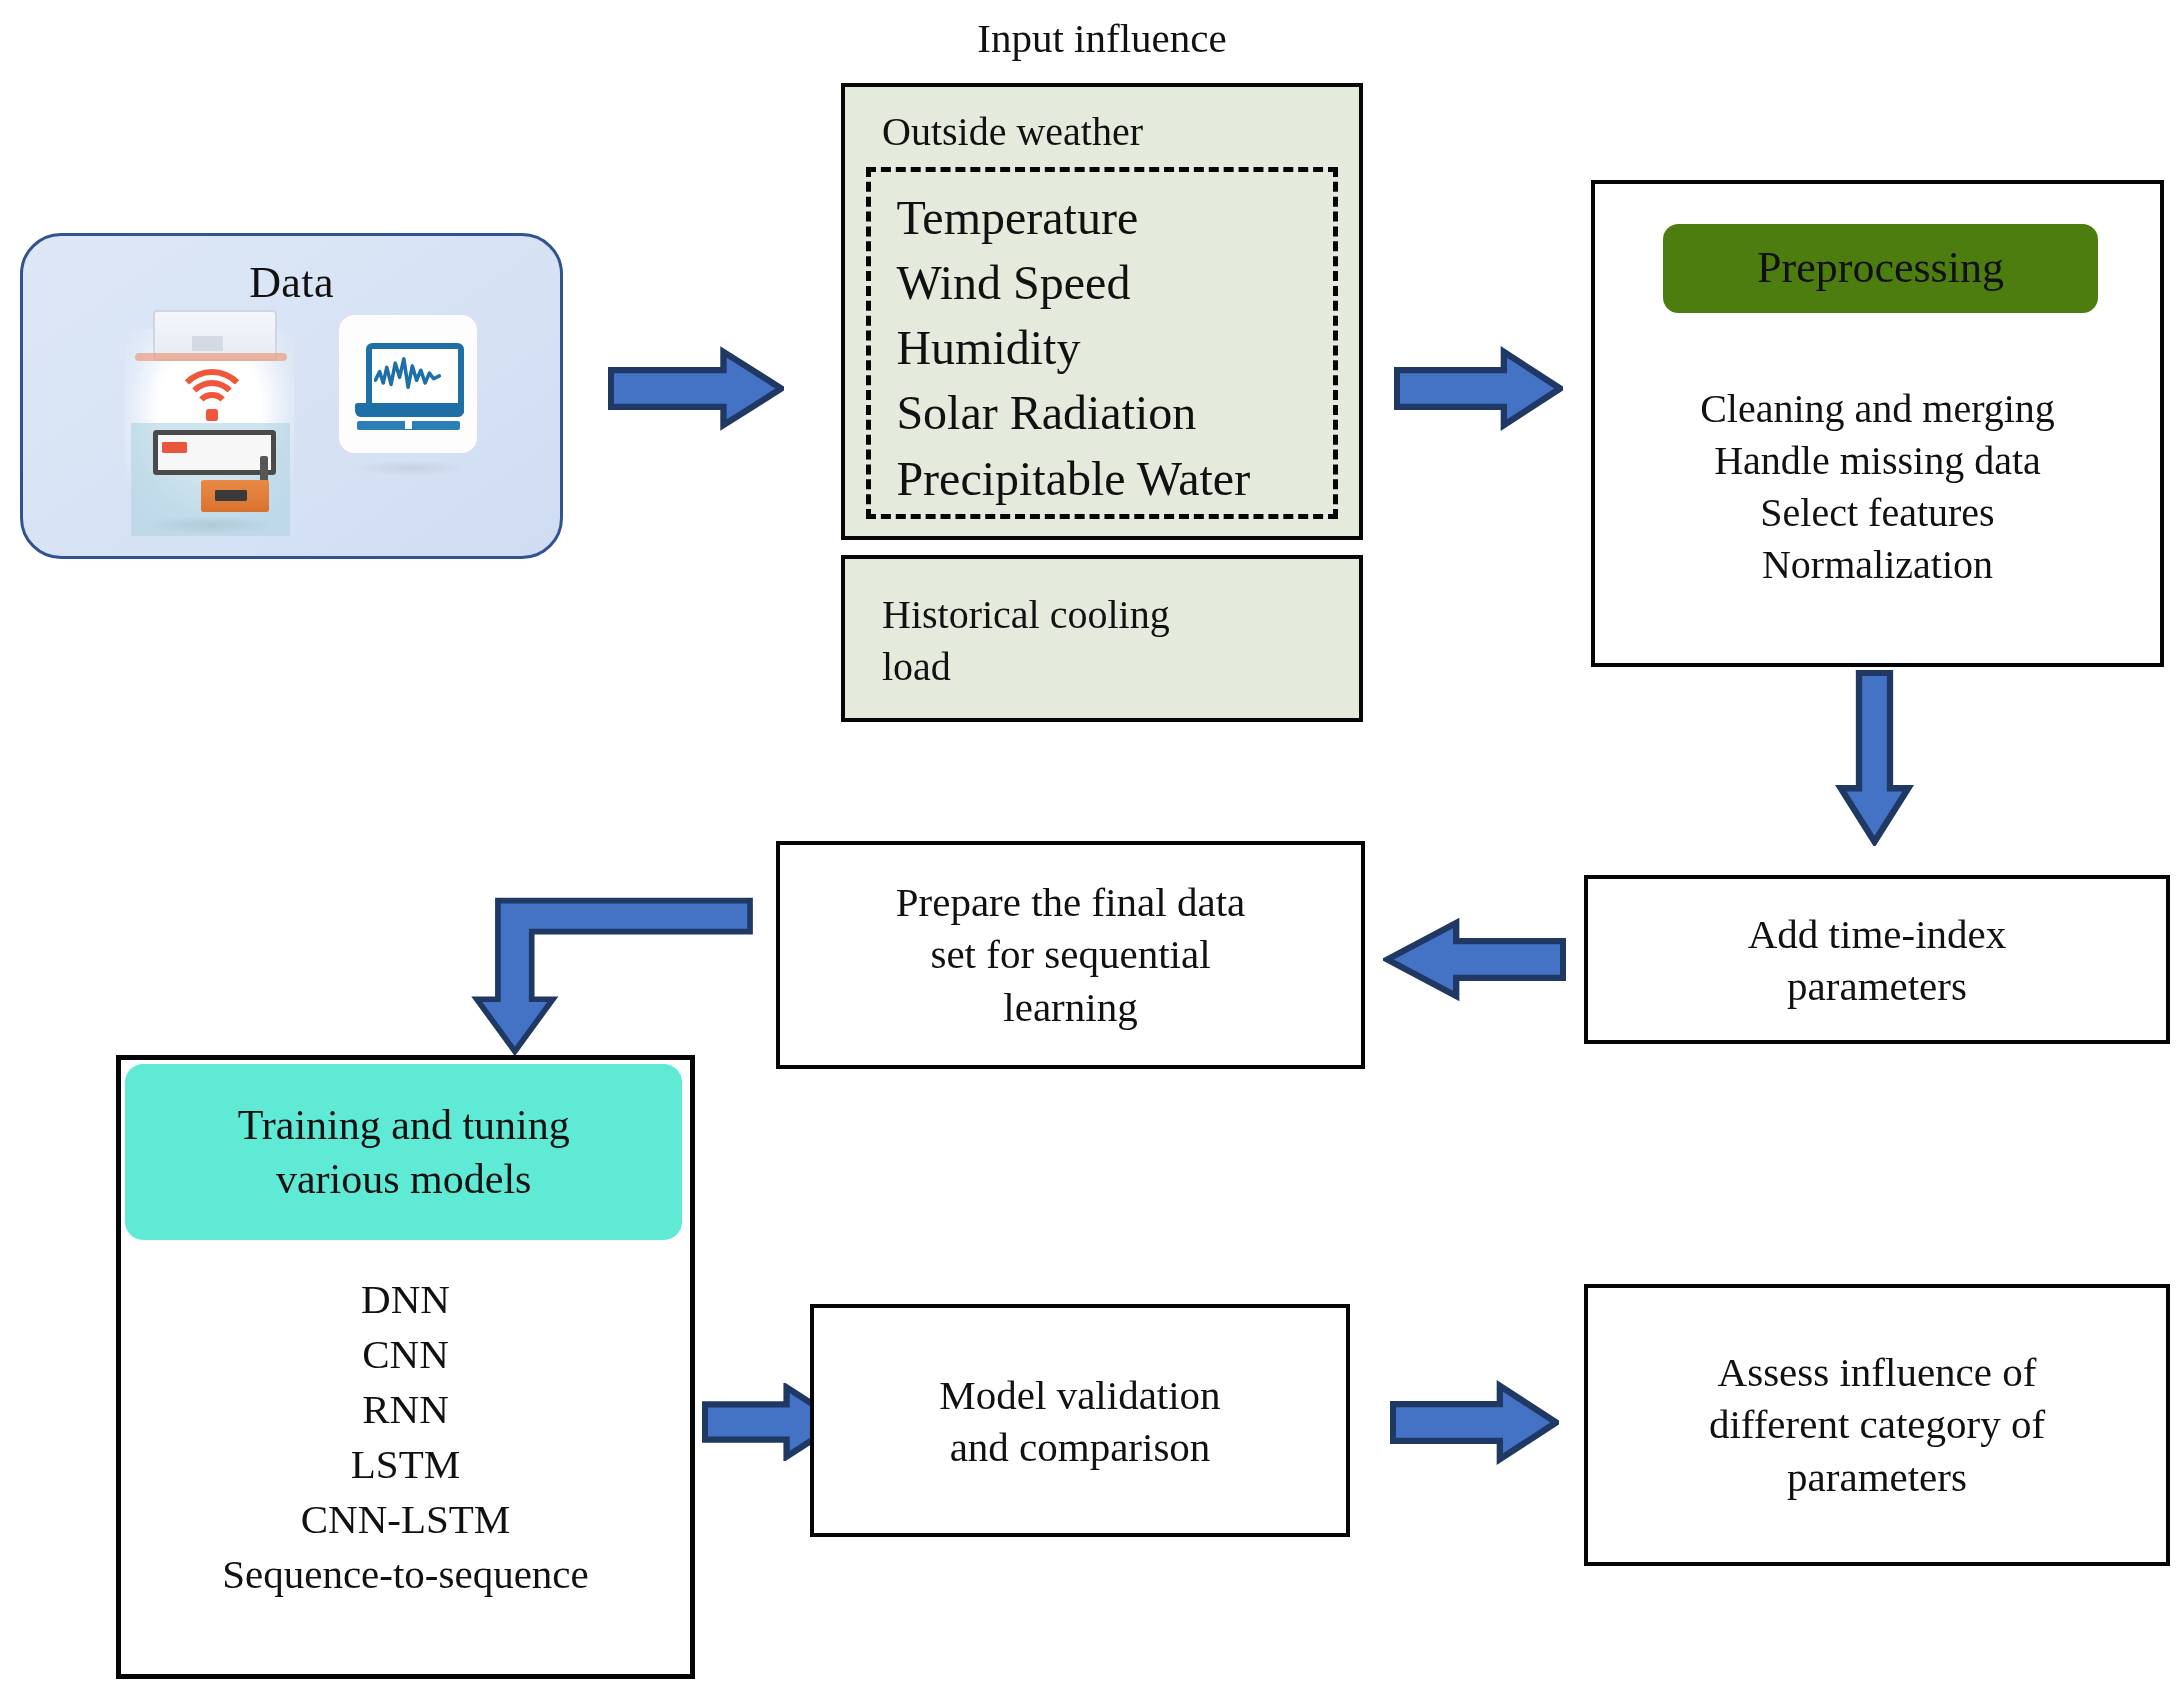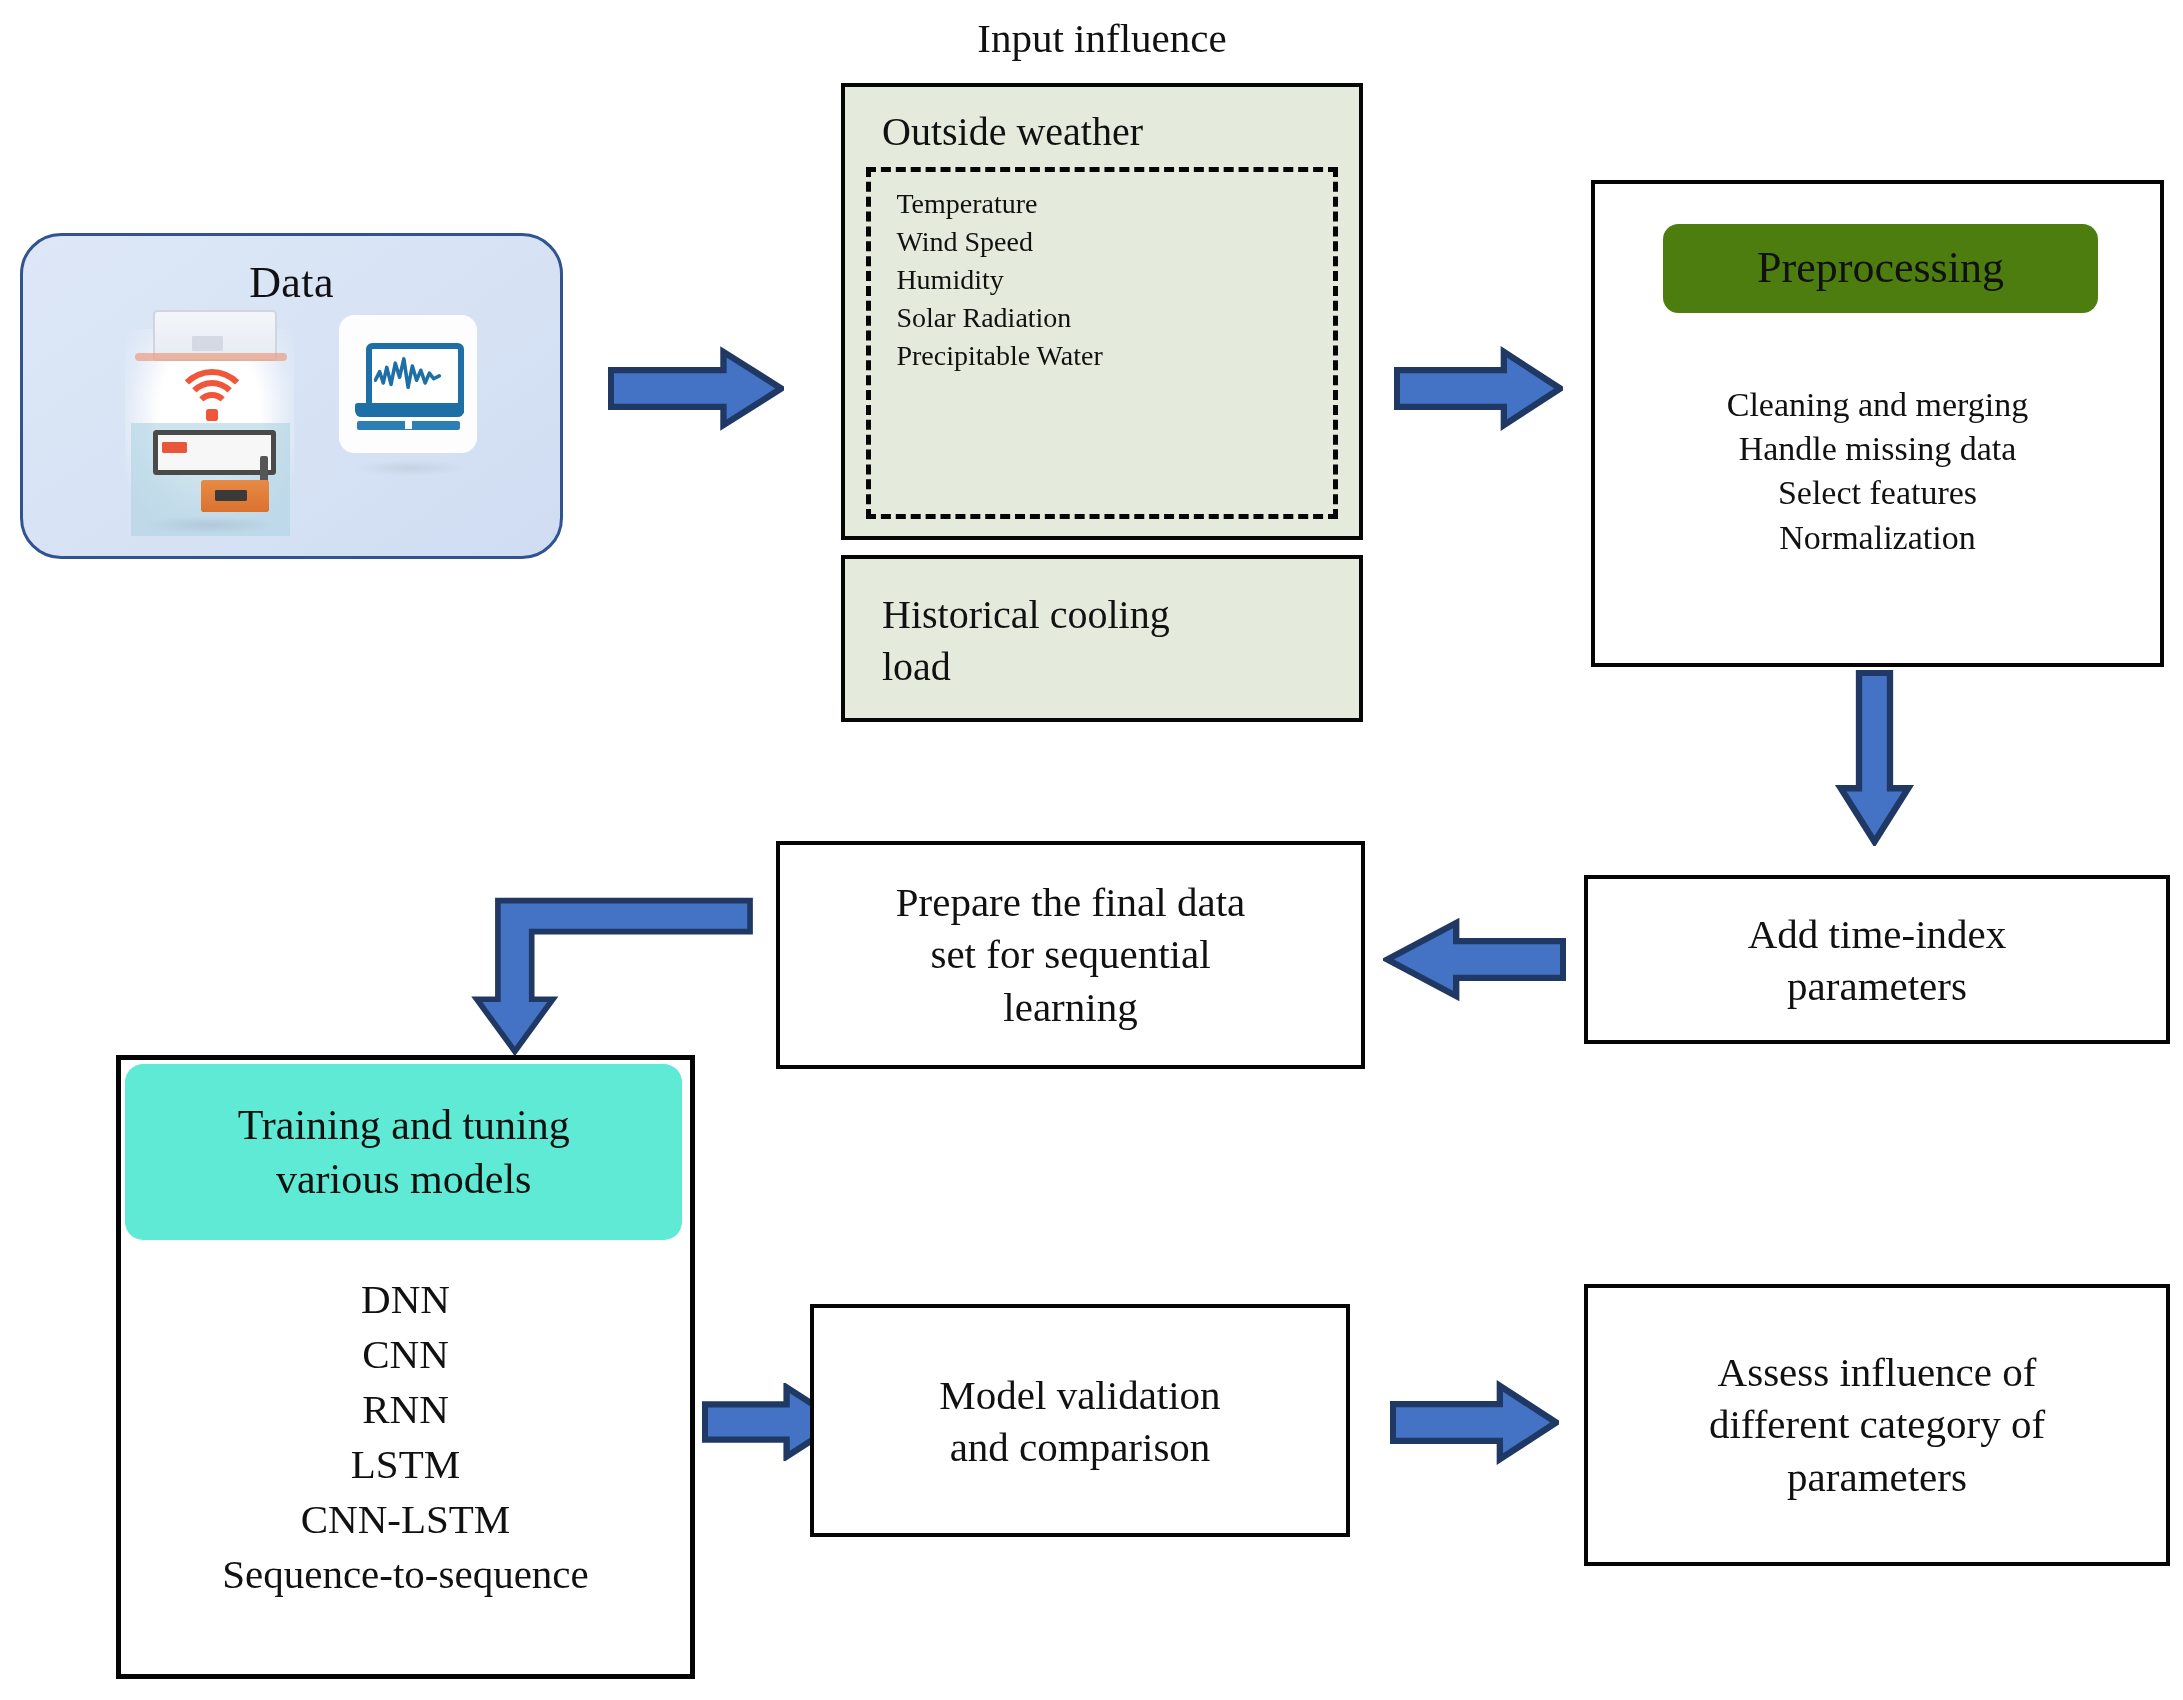--- a/index.html
+++ b/index.html
@@ -138,21 +138,21 @@
   }
   .ow-box{ left:841px; top:83px; width:522px; height:457px; }
   .ow-head{
     position:absolute; left:37px; top:20px; font-size:40px;
   }
   .ow-dashed{
     position:absolute; left:21px; top:80px; right:21px; bottom:17px;
     border:5.6px dashed #060606;
   }
   .ow-list{
-    position:absolute; left:25.4px; top:12.7px; font-size:28px; line-height:1.36;
+    position:absolute; left:25.4px; top:12.7px; font-size:48px; line-height:1.36;
   }
   .hist-box{ left:841px; top:555px; width:522px; height:167px;padding-left:20px; }
   .hist-text{
     position:absolute; left:37px; top:30px; right:21px;
     font-size:40px; line-height:1.30;
   }
 
   
   .wbox{ background:#ffffff; border:4.2px solid #050505; }
   .wbox .ctr{
@@ -163,21 +163,21 @@
 
   .pre-box{ left:1591px; top:180px; width:573px; height:487px; }
   .pre-badge{
     position:absolute; left:68px; top:40px; width:435px; height:89px;
     background:#4d7c0f; border-radius:15.5px;
     display:flex; align-items:center; justify-content:center;
     font-size:44px;
   }
   .pre-lines{
     position:absolute; left:0; right:0; top:199px;
-    text-align:center; font-size:34px; line-height:1.30;
+    text-align:center; font-size:40px; line-height:1.30;
   }
 
   .addtime-box{ left:1584px; top:875px; width:586px; height:169px; }
   .prep-box{ left:776px; top:841px; width:589px; height:228px; }
   .modval-box{ left:810px; top:1304px; width:540px; height:233px; }
   .assess-box{ left:1584px; top:1284px; width:586px; height:282px; }
 
   
   .train-box{
     left:116px; top:1055px; width:579px; height:624px;

